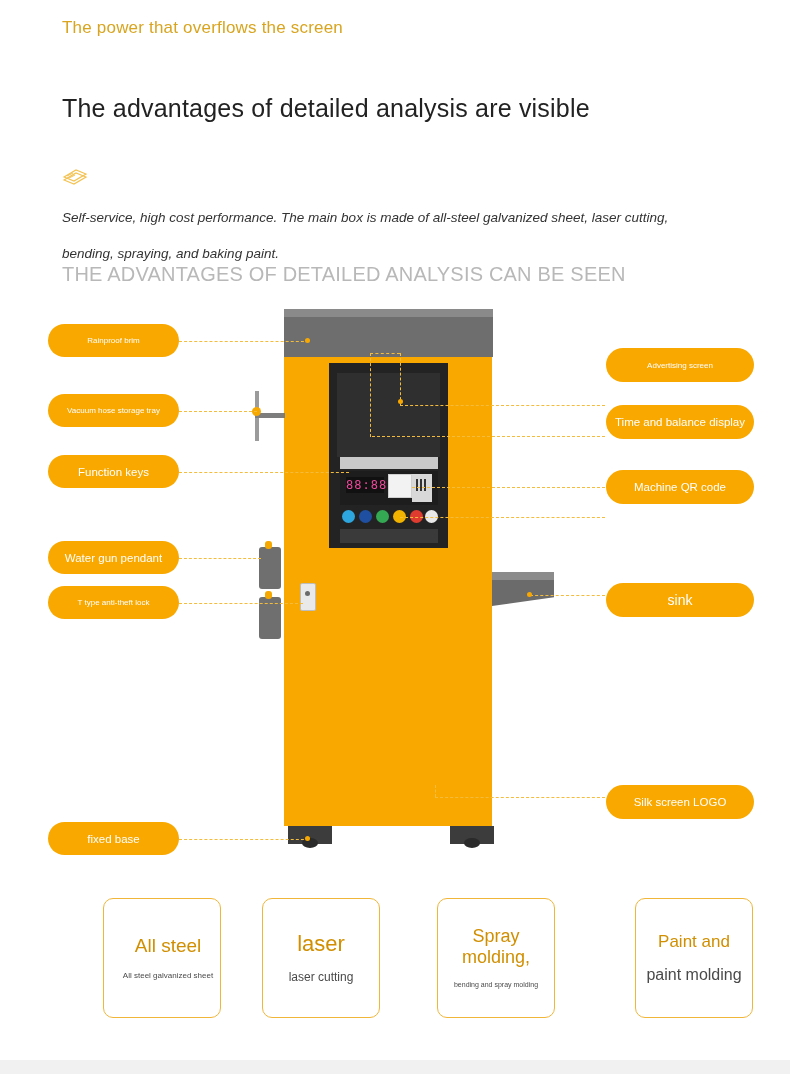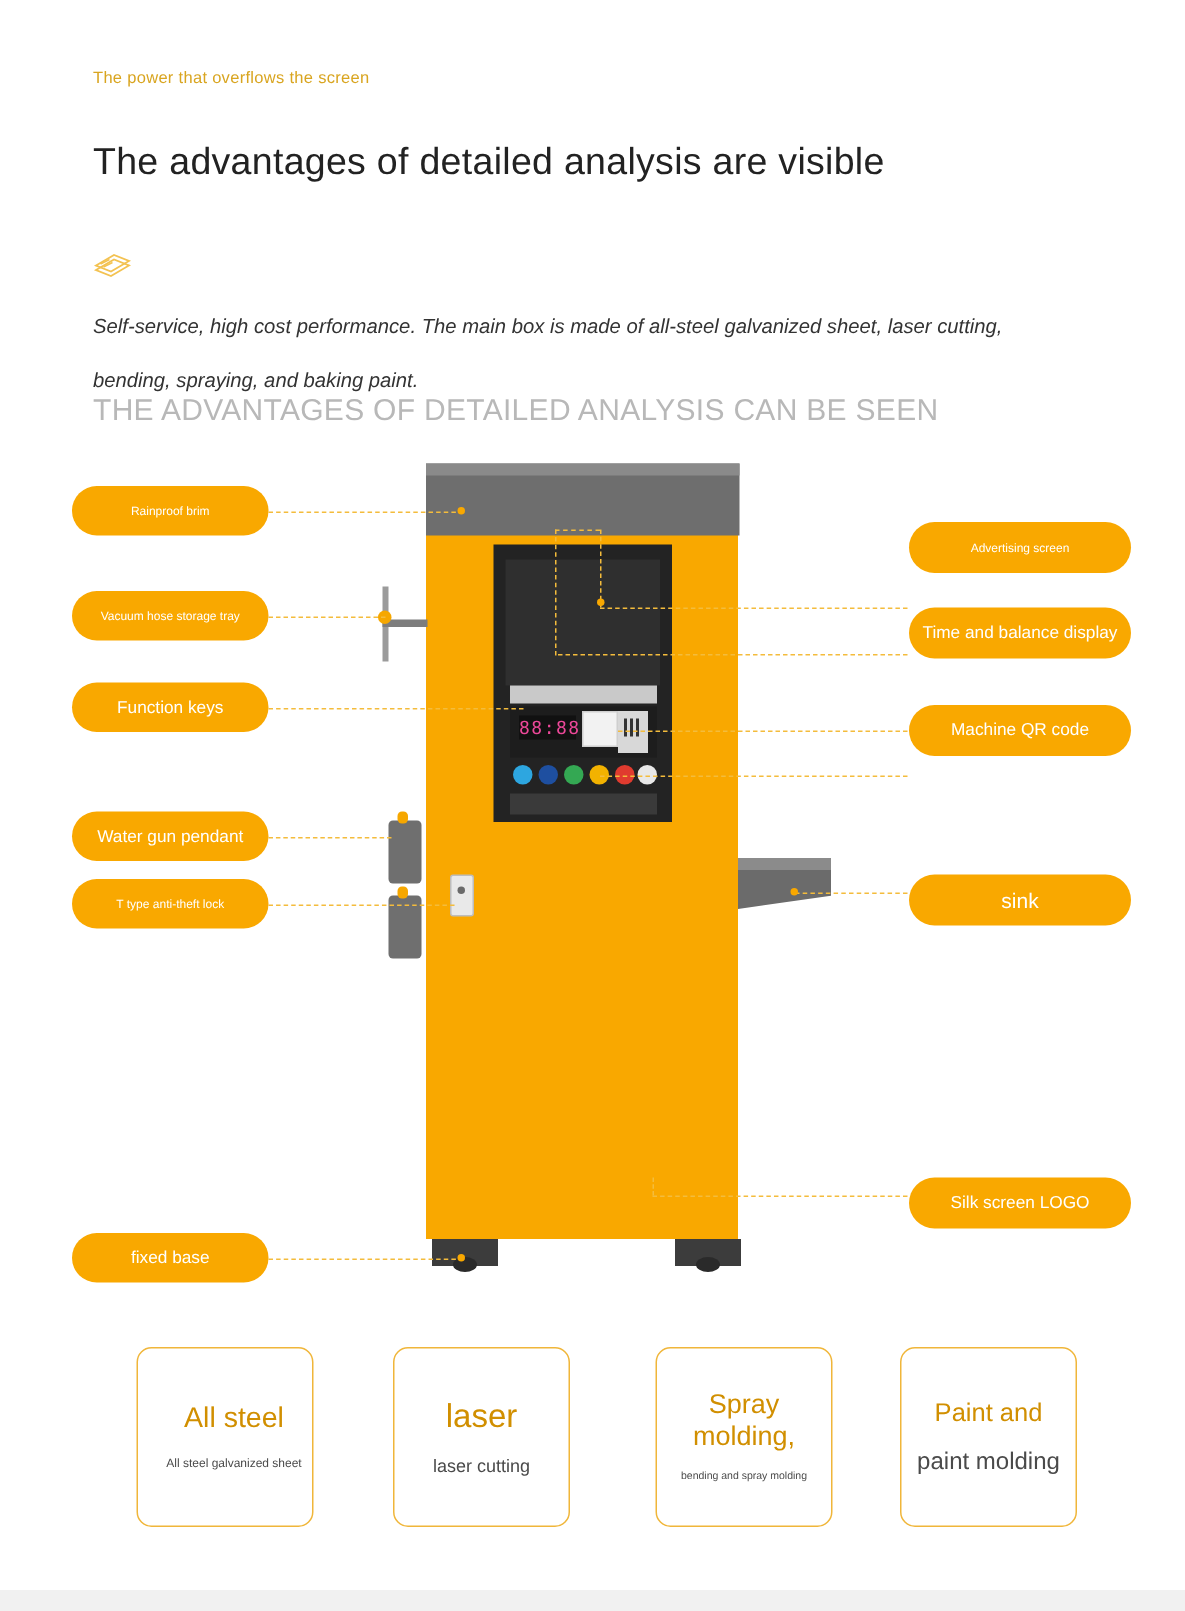--- a/index.html
+++ b/index.html
@@ -19,22 +19,22 @@
     width: 790px;
     height: 1074px;
     background: #fff;
     overflow: hidden;
   }
 
   
   .eyebrow {
     position: absolute;
     left: 62px;
-    top: 46px;
-    font-size: 11px;
+    top: 18px;
+    font-size: 17px;
     color: #d9a520;
     letter-spacing: 0.2px;
   }
   .headline {
     position: absolute;
     left: 62px;
     top: 94px;
     font-size: 25px;
     color: #222222;
     font-weight: normal;
@@ -528,32 +528,32 @@
     </div>
     <div class="label mid" style="left:606px; top:288px; width:148px; height:34px; font-size:14px;">
       <span>sink</span>
     </div>
     <div class="label mid" style="left:606px; top:490px; width:148px; height:34px;">
       <span>Silk screen LOGO</span>
     </div>
   </div>
 
   <div class="cards">
-    <div class="card" style="left:91px;padding-left:12px;">
+    <div class="card" style="left:103px;padding-left:12px;">
       <div class="c-title" style="font-size:19px;">All steel</div>
       <div class="c-sub" style="font-size:8px;">All steel galvanized sheet</div>
     </div>
     <div class="card" style="left:262px;">
       <div class="c-title" style="font-size:22px;">laser</div>
       <div class="c-sub" style="font-size:12px;">laser cutting</div>
     </div>
     <div class="card" style="left:437px;">
       <div class="c-title" style="font-size:18px;">Spray molding,</div>
       <div class="c-sub" style="font-size:7px;">bending and spray molding</div>
     </div>
-    <div class="card" style="left:600px;">
+    <div class="card" style="left:635px;">
       <div class="c-title" style="font-size:17px;">Paint and</div>
       <div class="c-sub" style="font-size:16px;">paint molding</div>
     </div>
   </div>
 
   <div class="footer-bar"></div>
 </div>
 
 </body></html>

